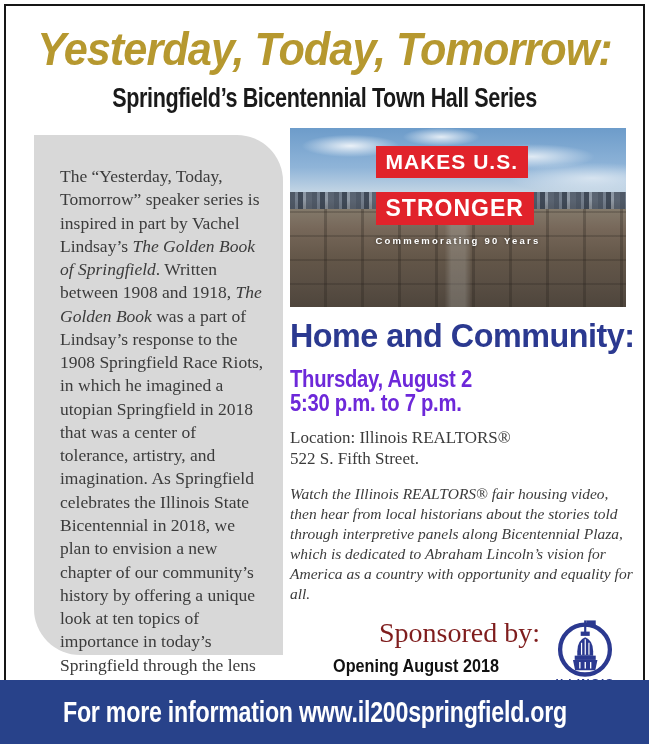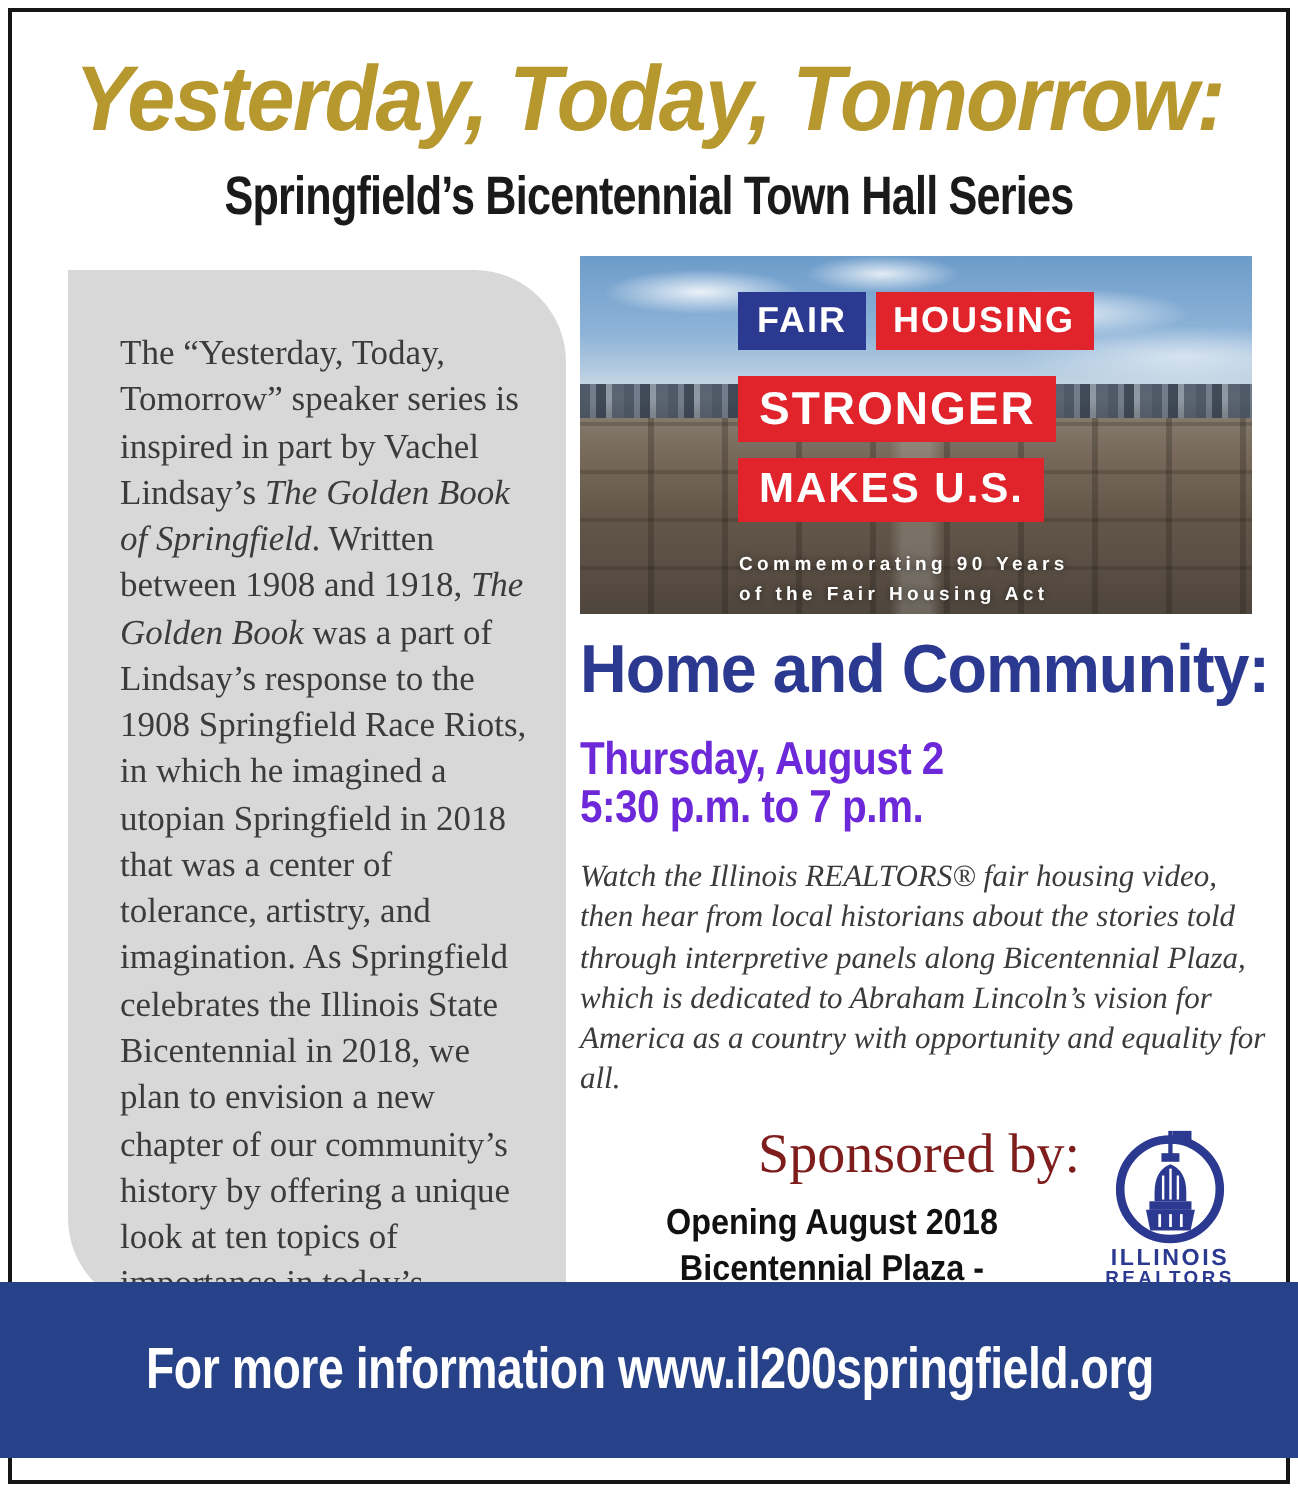--- a/index.html
+++ b/index.html
@@ -119,22 +119,22 @@
     transform:scaleX(.9);transform-origin:center;
   }
   .sp-line3{
     font-weight:bold;font-size:15px;color:#111;margin-top:3px;
     transform:scaleX(.9);transform-origin:center;white-space:nowrap;
   }
   .logo{width:86px;margin-left:0px;margin-top:0px;}
 
   
   .bottom-bar{
-    position:absolute;left:0;right:0;bottom:17px;height:88px;background:var(--bar-blue);
-    display:flex;align-items:center;justify-content:center;z-index:3;
+    position:absolute;left:0;right:0;bottom:2px;height:64px;background:var(--bar-blue);
+    display:flex;align-items:center;z-index:3;
   }
   .bottom-bar span{
     color:#fff;font-weight:bold;font-size:29px;white-space:nowrap;
     display:inline-block;transform:scaleX(.80);transform-origin:center;
     letter-spacing:-.3px;
   }
 </style>
 </head>
 <body>
 
@@ -150,43 +150,42 @@
     <p class="intro-text"><span>The “Yesterday, Today, Tomorrow” speaker series is inspired in part by Vachel Lindsay’s </span><i>The Golden Book of Springfield</i><span>. Written between 1908 and 1918, </span><i>The Golden Book</i><span> was a part of Lindsay’s response to the 1908 Springfield Race Riots, in which he imagined a utopian Springfield in 2018 that was a center of tolerance, artistry, and imagination. As Springfield celebrates the Illinois State Bicentennial in 2018, we plan to envision a new chapter of our community’s history by offering a unique look at ten topics of importance in today’s Springfield through the lens of yesterday and tomorrow.</span></p>
   </aside>
 
   <section class="right-col">
 
     <div class="photo">
       <div class="skyline"></div>
       <div class="city-streets"></div>
       <div class="overlay">
         <div class="ov-col">
-          <div class="ov-row1">
-            <span class="badge b-fair">FAIR</span>
-            <span class="badge b-housing">HOUSING</span>
-          </div>
+          <span class="badge b-makes">MAKES U.S.</span>
           <span class="badge b-stronger">STRONGER</span>
-          <span class="badge b-makes">MAKES U.S.</span>
           <div class="ov-caption">
             <div>Commemorating 90 Years</div>
-            <div>of the Fair Housing Act</div>
           </div>
         </div>
       </div>
     </div>
 
     <div>
       <span class="event-title">Home and Community:</span>
     </div>
 
     <div class="event-when">
       <div>Thursday, August 2</div>
       <div>5:30 p.m. to 7 p.m.</div>
     </div>
 
+    <div class="event-where">
+      <div>Location: Illinois REALTORS®</div>
+      <div>522 S. Fifth Street.</div>
+    </div>
 
     <p class="event-desc">Watch the Illinois REALTORS® fair housing video, then hear from local historians about the stories told through interpretive panels along Bicentennial Plaza, which is dedicated to Abraham Lincoln’s vision for America as a country with opportunity and equality for all.</p>
 
     <div class="sponsor">
       <div class="sponsor-text">
         <div class="sponsored-by">Sponsored by:</div>
         <div class="sp-line1">Opening August 2018</div>
         <div class="sp-line2">Bicentennial Plaza -</div>
         <div class="sp-line3">A REALTOR® Community Partnership</div>
       </div>

